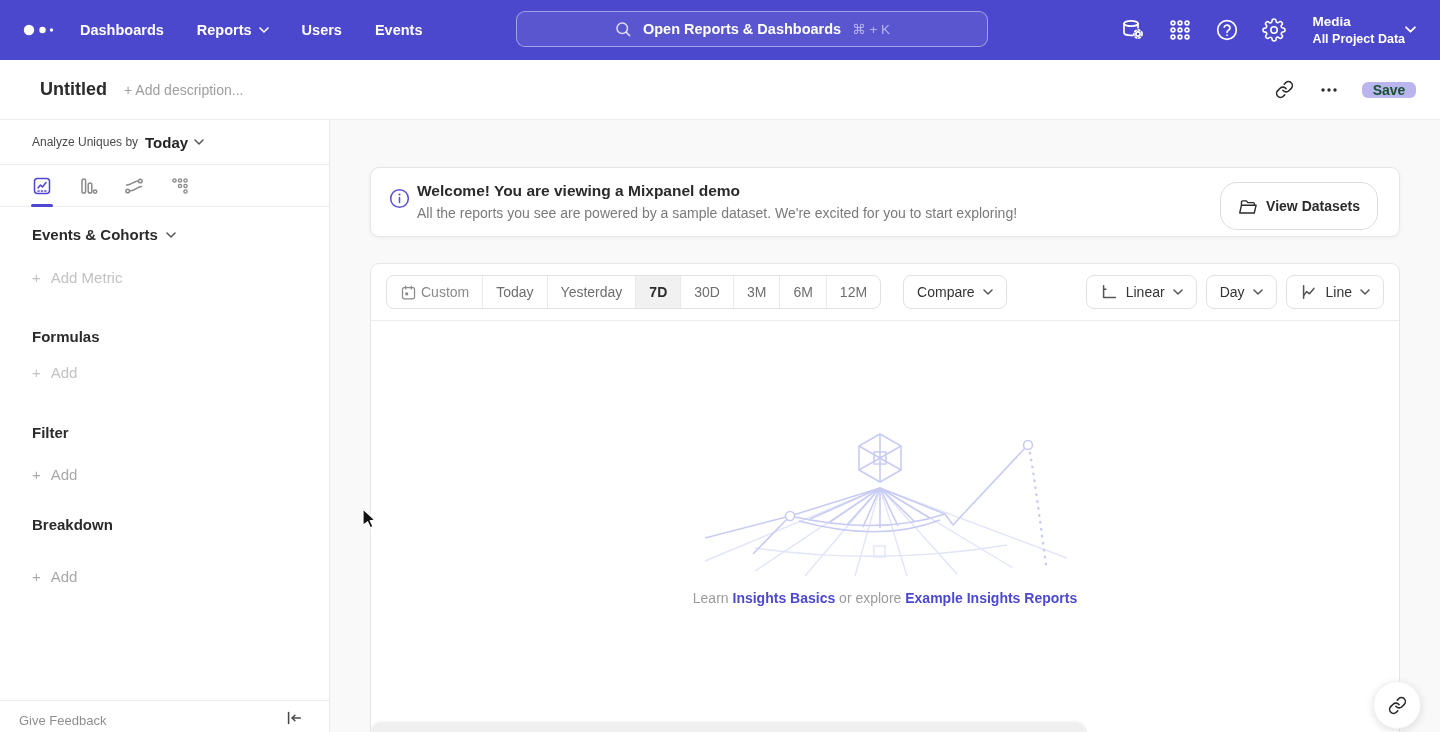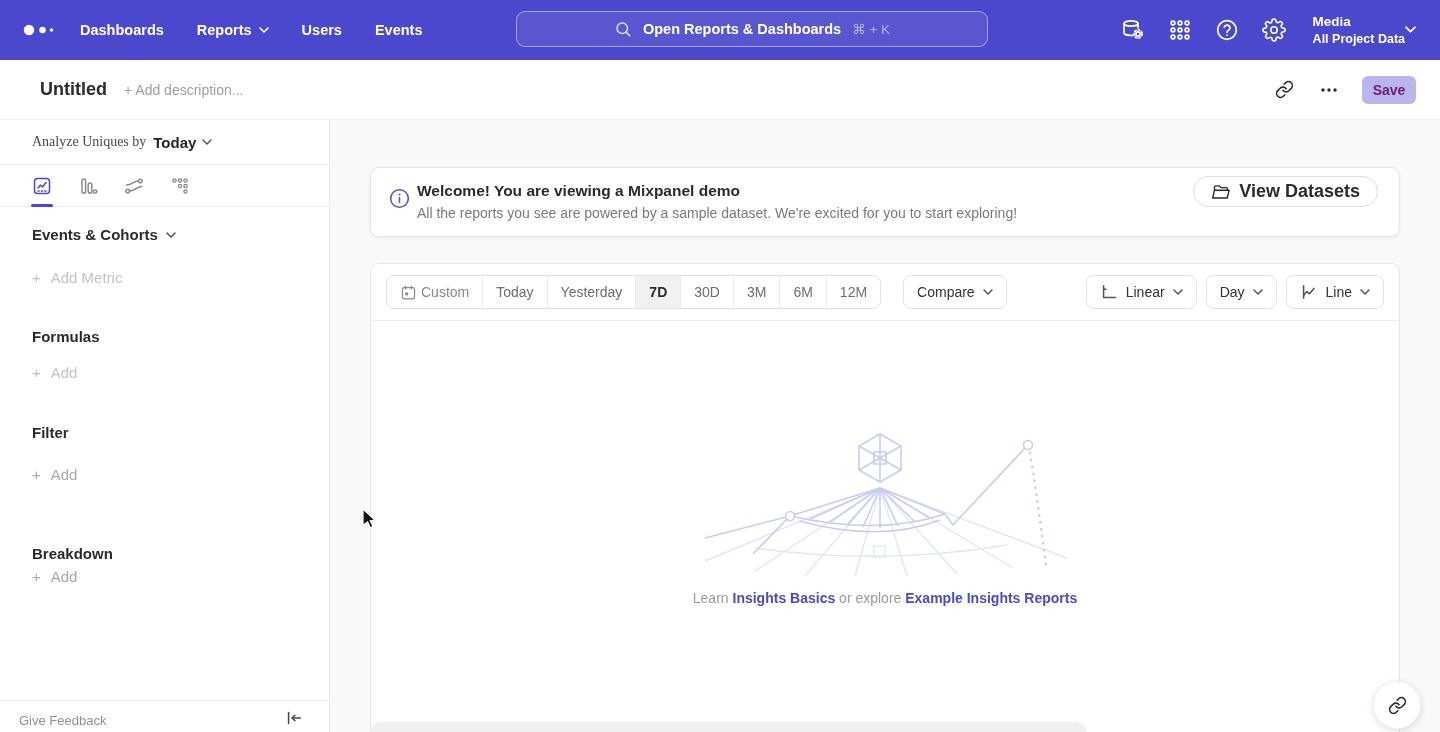--- a/index.html
+++ b/index.html
@@ -21,47 +21,47 @@
   .project { display:flex; align-items:center; cursor:pointer; margin-left:4px; }
   .project .pname { color:#fff; font-size:13.5px; font-weight:700; line-height:1.3; }
   .project .pscope { color:#fff; font-size:12.5px; font-weight:700; line-height:1.3; }
 
   
   .hdr { position:absolute; left:0; top:60px; width:1440px; height:60px; background:#fff; border-bottom:1px solid #ededed; display:flex; align-items:center; }
   .hdr-title { margin-left:40px; font-size:18px; font-weight:700; color:#2b2b2b; cursor:text; }
   .hdr-desc { margin-left:17px; font-size:14px; color:#9e9e9e; cursor:text; }
   .hdr-right { position:absolute; right:24px; display:flex; align-items:center; gap:22px; }
   .icon-btn { color:#2b2b2b; cursor:pointer; display:flex; padding:2px; }
-  .save-btn { width:54px; height:28px; border:none; border-radius:6px; background:#bab5ef; color:#701a75; font-size:14px; font-weight:600; font-family:inherit; cursor:default; }
+  .save-btn { width:54px; height:16px; border:none; border-radius:6px; background:#bab5ef; color:#14532d; font-size:14px; font-weight:600; font-family:inherit; cursor:default; }
 
   
   .sidebar { position:absolute; left:0; top:120px; width:330px; height:612px; background:#fff; border-right:1px solid #e9e9e9; }
   .sb-row1 { height:45px; display:flex; align-items:center; padding-left:32px; gap:7px; border-bottom:1px solid #ececec; }
-  .sb-row1 .pfx { font-size:14px; color:#4a4a4a;font-family:Liberation Serif, serif; }
+  .sb-row1 .pfx { font-size:12px; color:#4a4a4a; }
   .sb-row1 .val { font-size:15px; color:#242424; font-weight:600; cursor:pointer; display:flex; align-items:center; gap:6px; }
   .sb-tabs { height:42px; display:flex; align-items:center; padding-left:32px; gap:26px; border-bottom:1px solid #ececec; position:relative; }
   .sb-tab { color:#8a8a8a; cursor:pointer; display:flex; }
   .sb-tab.active { color:#4f46d6; }
   .tab-underline { position:absolute; left:31px; bottom:-1px; width:22px; height:3px; background:#4f46d6; border-radius:2px; }
   .sb-abs { position:absolute; left:32px; }
   .sb-head { font-size:15px; font-weight:700; color:#2b2b2b; display:flex; align-items:center; gap:8px; }
   .sb-add { font-size:15px; display:flex; align-items:center; gap:10px; cursor:pointer; }
   .c-light { color:#c2c2c2; }
   .c-mid { color:#a9a9a9; }
   .sb-footer-div { position:absolute; left:0; right:0; top:580px; border-top:1px solid #ececec; }
   .sb-feedback { position:absolute; left:19px; top:593px; font-size:13px; color:#8f8f8f; cursor:pointer; }
   .sb-collapse { position:absolute; right:26px; top:590px; color:#4a4a4a; cursor:pointer; }
 
   
   .main { position:absolute; left:330px; top:120px; width:1110px; height:612px; }
   .banner { position:absolute; left:40px; top:47px; width:1030px; height:70px; background:#fff; border:1px solid #e6e6e6; border-radius:9px; box-shadow:0 1px 4px rgba(0,0,0,0.05); }
   .banner .info { position:absolute; left:18px; top:20px; color:#5a51d6; }
   .banner .btitle { position:absolute; left:46px; top:14px; font-size:15.5px; font-weight:700; color:#2b2b2b; }
   .banner .bbody { position:absolute; left:46px; top:37px; font-size:14px; color:#7a7a7a; }
-  .banner .bbtn { position:absolute; right:21px; top:8px; height:31px; border:1px solid #dcdcdc; background:#fff; border-radius:17px; display:flex; align-items:center; gap:9px; padding:0 17px; font-size:18px; font-weight:600; color:#2b2b2b; font-family:inherit; cursor:pointer; }
+  .banner .bbtn { position:absolute; right:21px; top:14px; height:48px; border:1px solid #dcdcdc; background:#fff; border-radius:17px; display:flex; align-items:center; gap:9px; padding:0 17px; font-size:14px; font-weight:600; color:#2b2b2b; font-family:inherit; cursor:pointer; }
 
   .chart-card { position:absolute; left:40px; top:143px; width:1030px; height:589px; background:#fff; border:1px solid #e6e6e6; border-radius:9px 9px 0 0; }
   .controls { height:57px; display:flex; align-items:center; padding:0 15px; border-bottom:1px solid #ececec; }
   .seg { display:flex; align-items:stretch; height:34px; border:1px solid #e2e2e2; border-radius:8px; overflow:hidden; background:#fff; }
   .seg-item { display:flex; align-items:center; gap:4px; padding:0 13px; font-size:14px; color:#6e6e6e; border-left:1px solid #eaeaea; cursor:pointer; white-space:nowrap; }
   .seg-item:first-child { border-left:none; color:#8a8a8a; }
   .seg-item.active { background:#f1f1f1; color:#2b2b2b; font-weight:600; }
   .ctl-btn { display:flex; align-items:center; gap:8px; height:34px; border:1px solid #e2e2e2; border-radius:8px; background:#fff; padding:0 13px; font-size:14px; color:#333; font-family:inherit; cursor:pointer; }
   .ctl-btn .lbl { font-weight:400; color:#333; }
   .compare { margin-left:22px; }
@@ -252,21 +252,21 @@
     </div>
 
     <div class="sb-abs sb-head" style="top:304px;">
       <span>Filter</span>
     </div>
     <div class="sb-abs sb-add c-mid" style="top:346px;">
       <span>+</span>
       <span>Add</span>
     </div>
 
-    <div class="sb-abs sb-head" style="top:425px;justify-content:flex-end;">
+    <div class="sb-abs sb-head" style="top:396px;justify-content:flex-end;">
       <span>Breakdown</span>
     </div>
     <div class="sb-abs sb-add c-mid" style="top:448px;">
       <span>+</span>
       <span>Add</span>
     </div>
 
     <div class="sb-footer-div"></div>
     <span class="sb-feedback">Give Feedback</span>
     <span class="sb-collapse">

